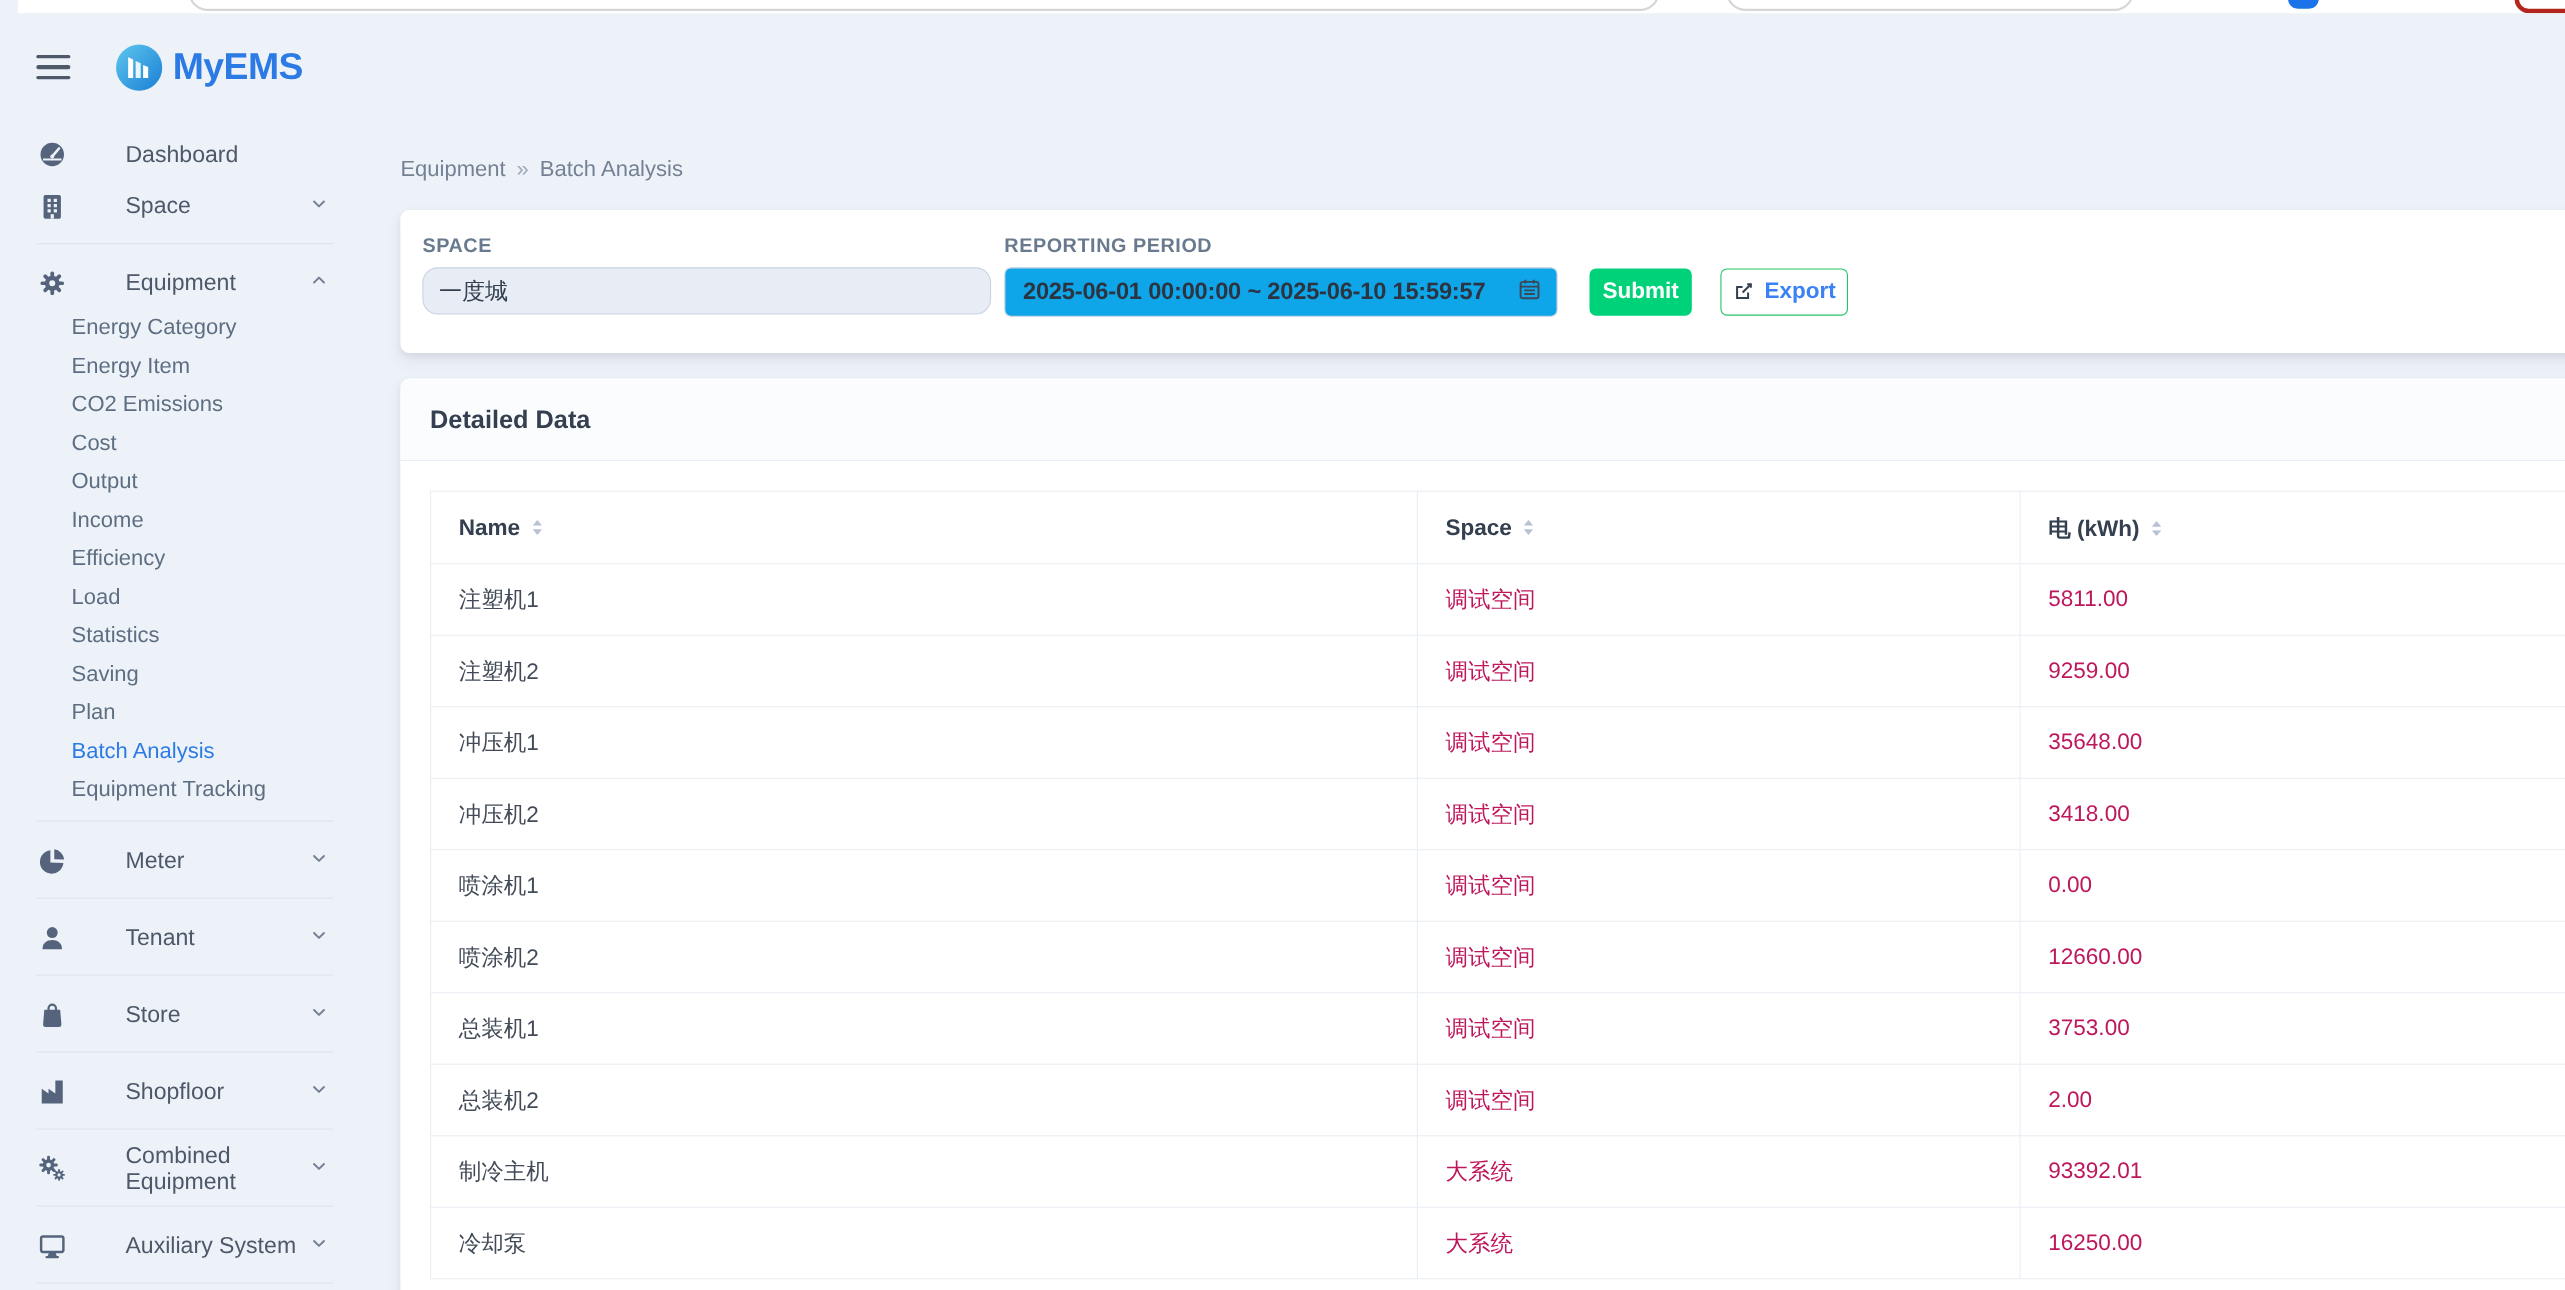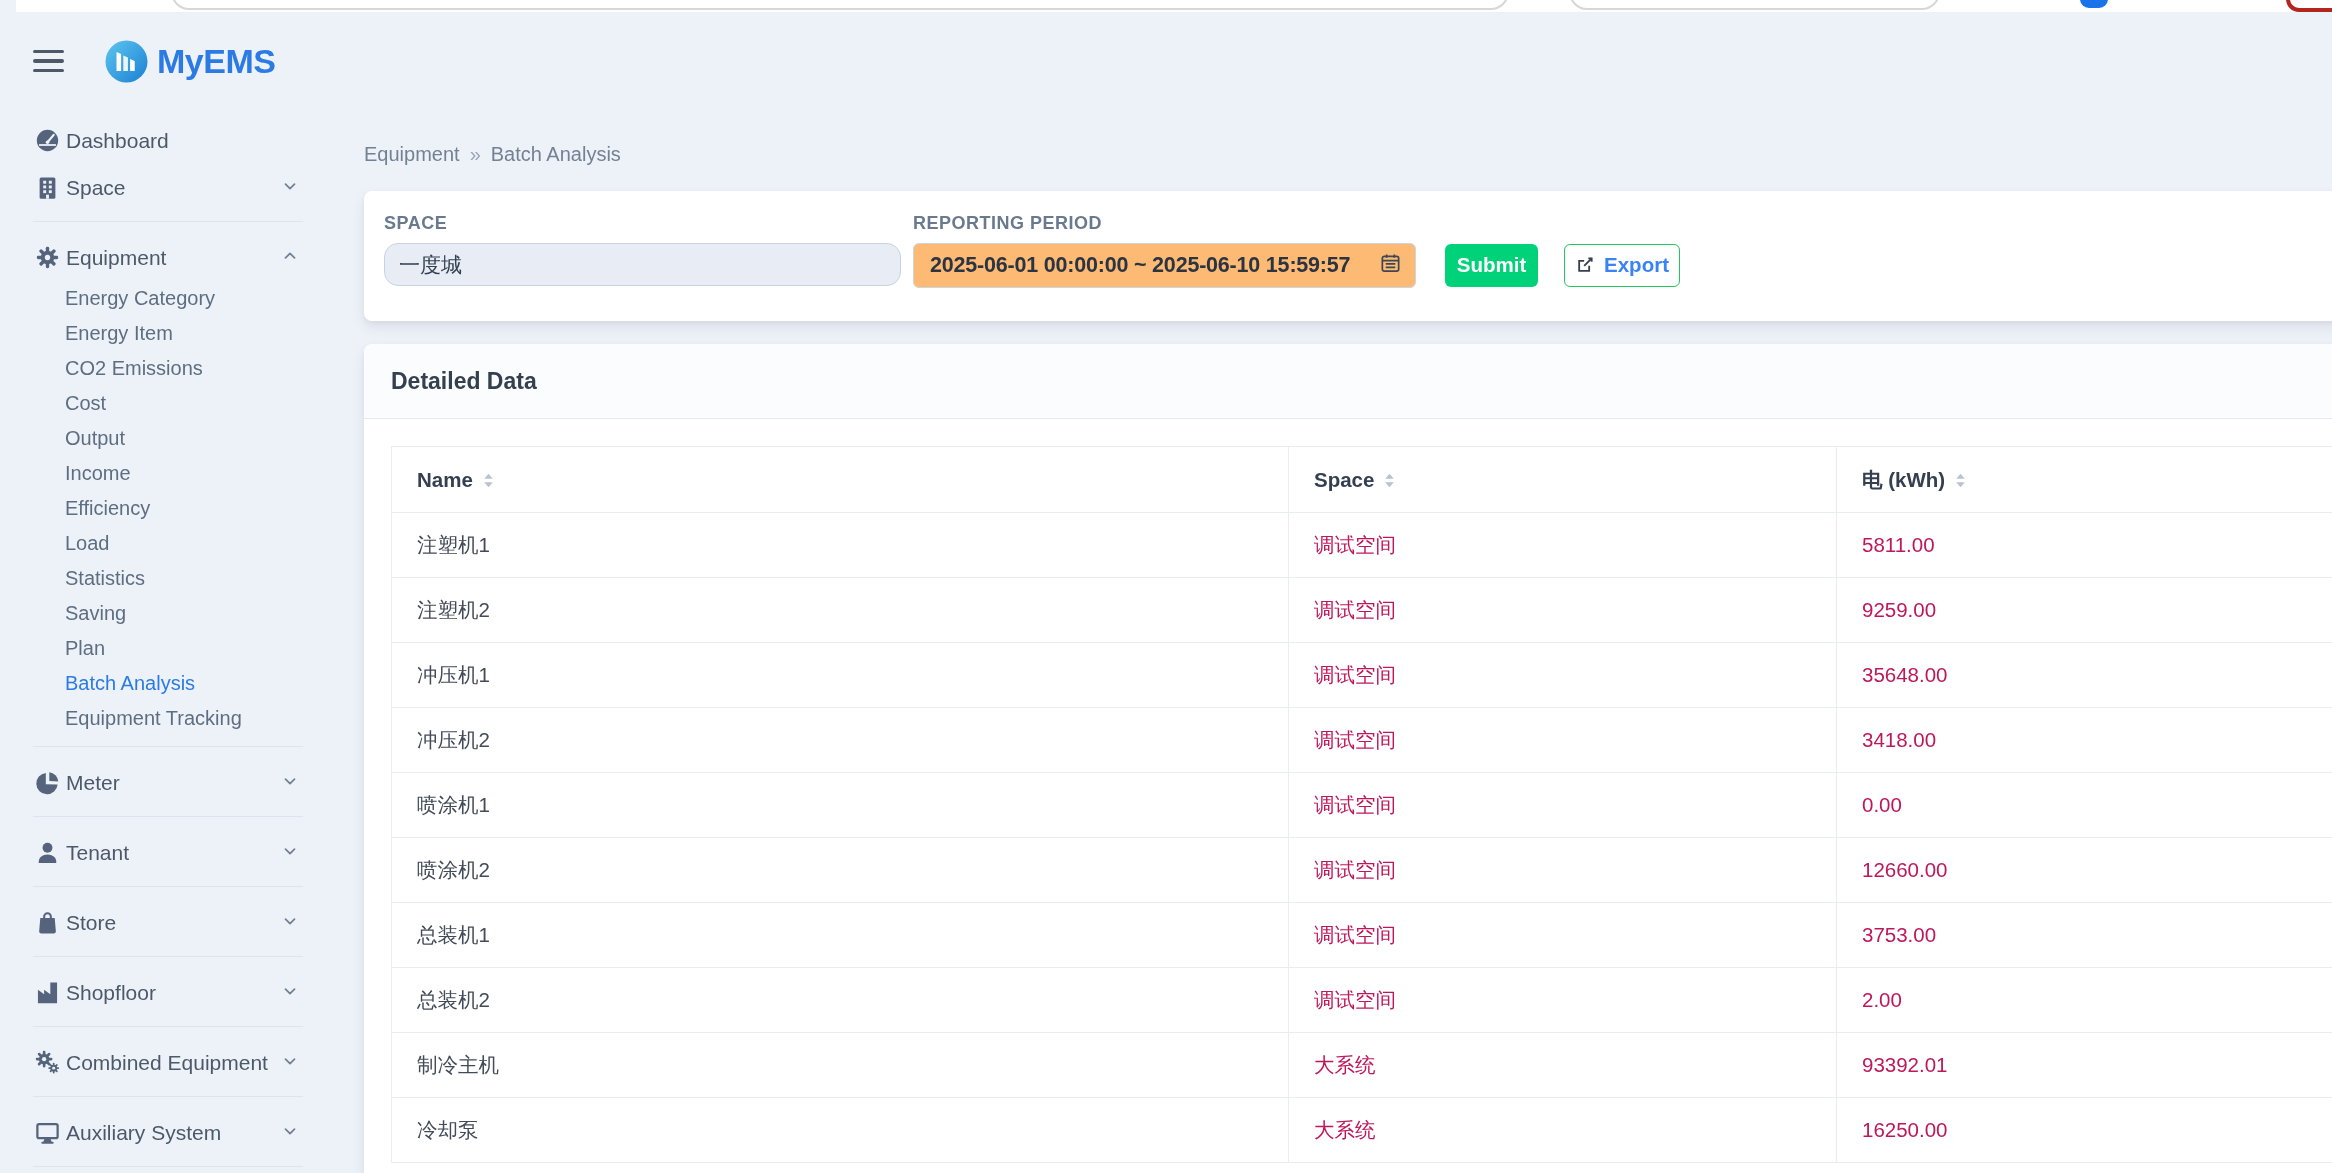--- a/index.html
+++ b/index.html
@@ -16,41 +16,41 @@
   .red-frag { position:absolute; top:-14px; left:2270px; width:90px; height:26px; border:4px solid #b3261e; border-radius:14px; }
 
   
   .sidebar { position:absolute; top:12px; left:0; width:298px; height:1161px; padding-top:0; }
   .side-header { height:98px; display:flex; align-items:center; padding-left:17px; }
   .hamburger { width:32px; height:23px; display:flex; flex-direction:column; justify-content:space-between; cursor:pointer; }
   .hamburger span { display:block; width:31px; height:3.4px; background:#4d5969; border-radius:2px; }
   .brand { display:flex; align-items:center; margin-left:40px; }
   .brand-text { font-size:34px; font-weight:bold; color:#2c7be5; margin-left:9px; letter-spacing:-0.5px; }
   .nav { margin-top:7px; }
-  .side-item { position:relative; height:47px; display:flex; align-items:center; padding-left:18px; color:#4d5969; font-size:21px; font-weight:500; cursor:pointer; }
+  .side-item { position:relative; height:47px; display:flex; align-items:center; padding-left:18px; color:#4d5969; font-size:21px; font-weight:500; cursor:pointer;gap:48px; }
   .side-item .ico { width:27px; height:27px; margin-right:5px; display:inline-flex; align-items:center; justify-content:center; flex:0 0 27px; }
   .side-item .lbl { margin-left:0; }
   .side-item .chev { position:absolute; right:15px; top:50%; transform:translateY(-50%); }
   .side-child { height:35px; line-height:35px; padding-left:49px; font-size:20px; color:#5e6e82; font-weight:500; cursor:pointer; white-space:nowrap; }
   .side-child.active { color:#2c7be5; }
   .children { margin-bottom:0; }
   .nav-divider { border:none; border-top:1px solid #dce4ee; margin:10px 11px 12px 17px; }
 
   
   .content { position:absolute; top:12px; left:348px; width:1984px; height:959px; }
   .breadcrumb { margin-top:131px; font-size:20px; color:#748194; }
   .breadcrumb .crumb { cursor:pointer; }
   .breadcrumb .sep { margin:0 10px; color:#9aa6b5; }
 
   .card { background:#fff; border-radius:8px; box-shadow:0 7px 14px 0 rgba(59,65,94,0.08), 0 3px 6px rgba(0,0,0,0.05); }
   .filter-card { margin-top:25px; width:2100px; height:130px; position:relative; padding:22px 0 0 20px; display:flex; }
   .field-label { font-size:18px; font-weight:bold; color:#697a8f; letter-spacing:0.5px; margin-bottom:9px; }
   .space-input { width:517px; height:43px; background:#e8edf5; border:1px solid #c8d3e1; border-radius:14px; font-size:21px; color:#344050; padding-left:14px; display:flex; align-items:center; }
   .period-block { margin-left:12px; }
-  .period-input { position:relative; width:503px; height:45px; background:#fdba74; border:1px solid #ccd6e2; border-radius:6px; display:flex; align-items:center; padding-left:16px; font-size:21.5px; font-weight:600; color:#2b3440; letter-spacing:-0.2px; cursor:text; }
+  .period-input { position:relative; width:503px; height:45px; background:#0ea5e9; border:1px solid #ccd6e2; border-radius:6px; display:flex; align-items:center; padding-left:16px; font-size:21.5px; font-weight:600; color:#2b3440; letter-spacing:-0.2px; cursor:text; }
   .cal-ico { position:absolute; right:13px; top:50%; transform:translateY(-50%); }
   .btn-row { display:flex; align-items:center; margin-left:29px; padding-bottom:4px; }
   .btn { height:43px; border-radius:6px; display:inline-flex; align-items:center; justify-content:center; font-size:20.5px; cursor:pointer; }
   .btn-submit { width:93px; background:#00d27a; color:#fff; font-weight:bold; border:none; }
   .btn-export { width:116px; background:#fff; color:#3b82f6; font-weight:700; border:1px solid #22c55e; margin-left:26px; }
   .btn-export .ext { margin-right:9px; display:inline-flex; }
 
   .detail-card { margin-top:23px; width:2100px; height:840px; overflow:hidden; }
   .detail-header { height:75px; display:flex; align-items:center; padding-left:27px; background:#fbfcfe; border-bottom:1px solid #e4eaf2; border-radius:8px 8px 0 0; }
   .detail-title { font-size:23px; font-weight:bold; color:#344050; }

